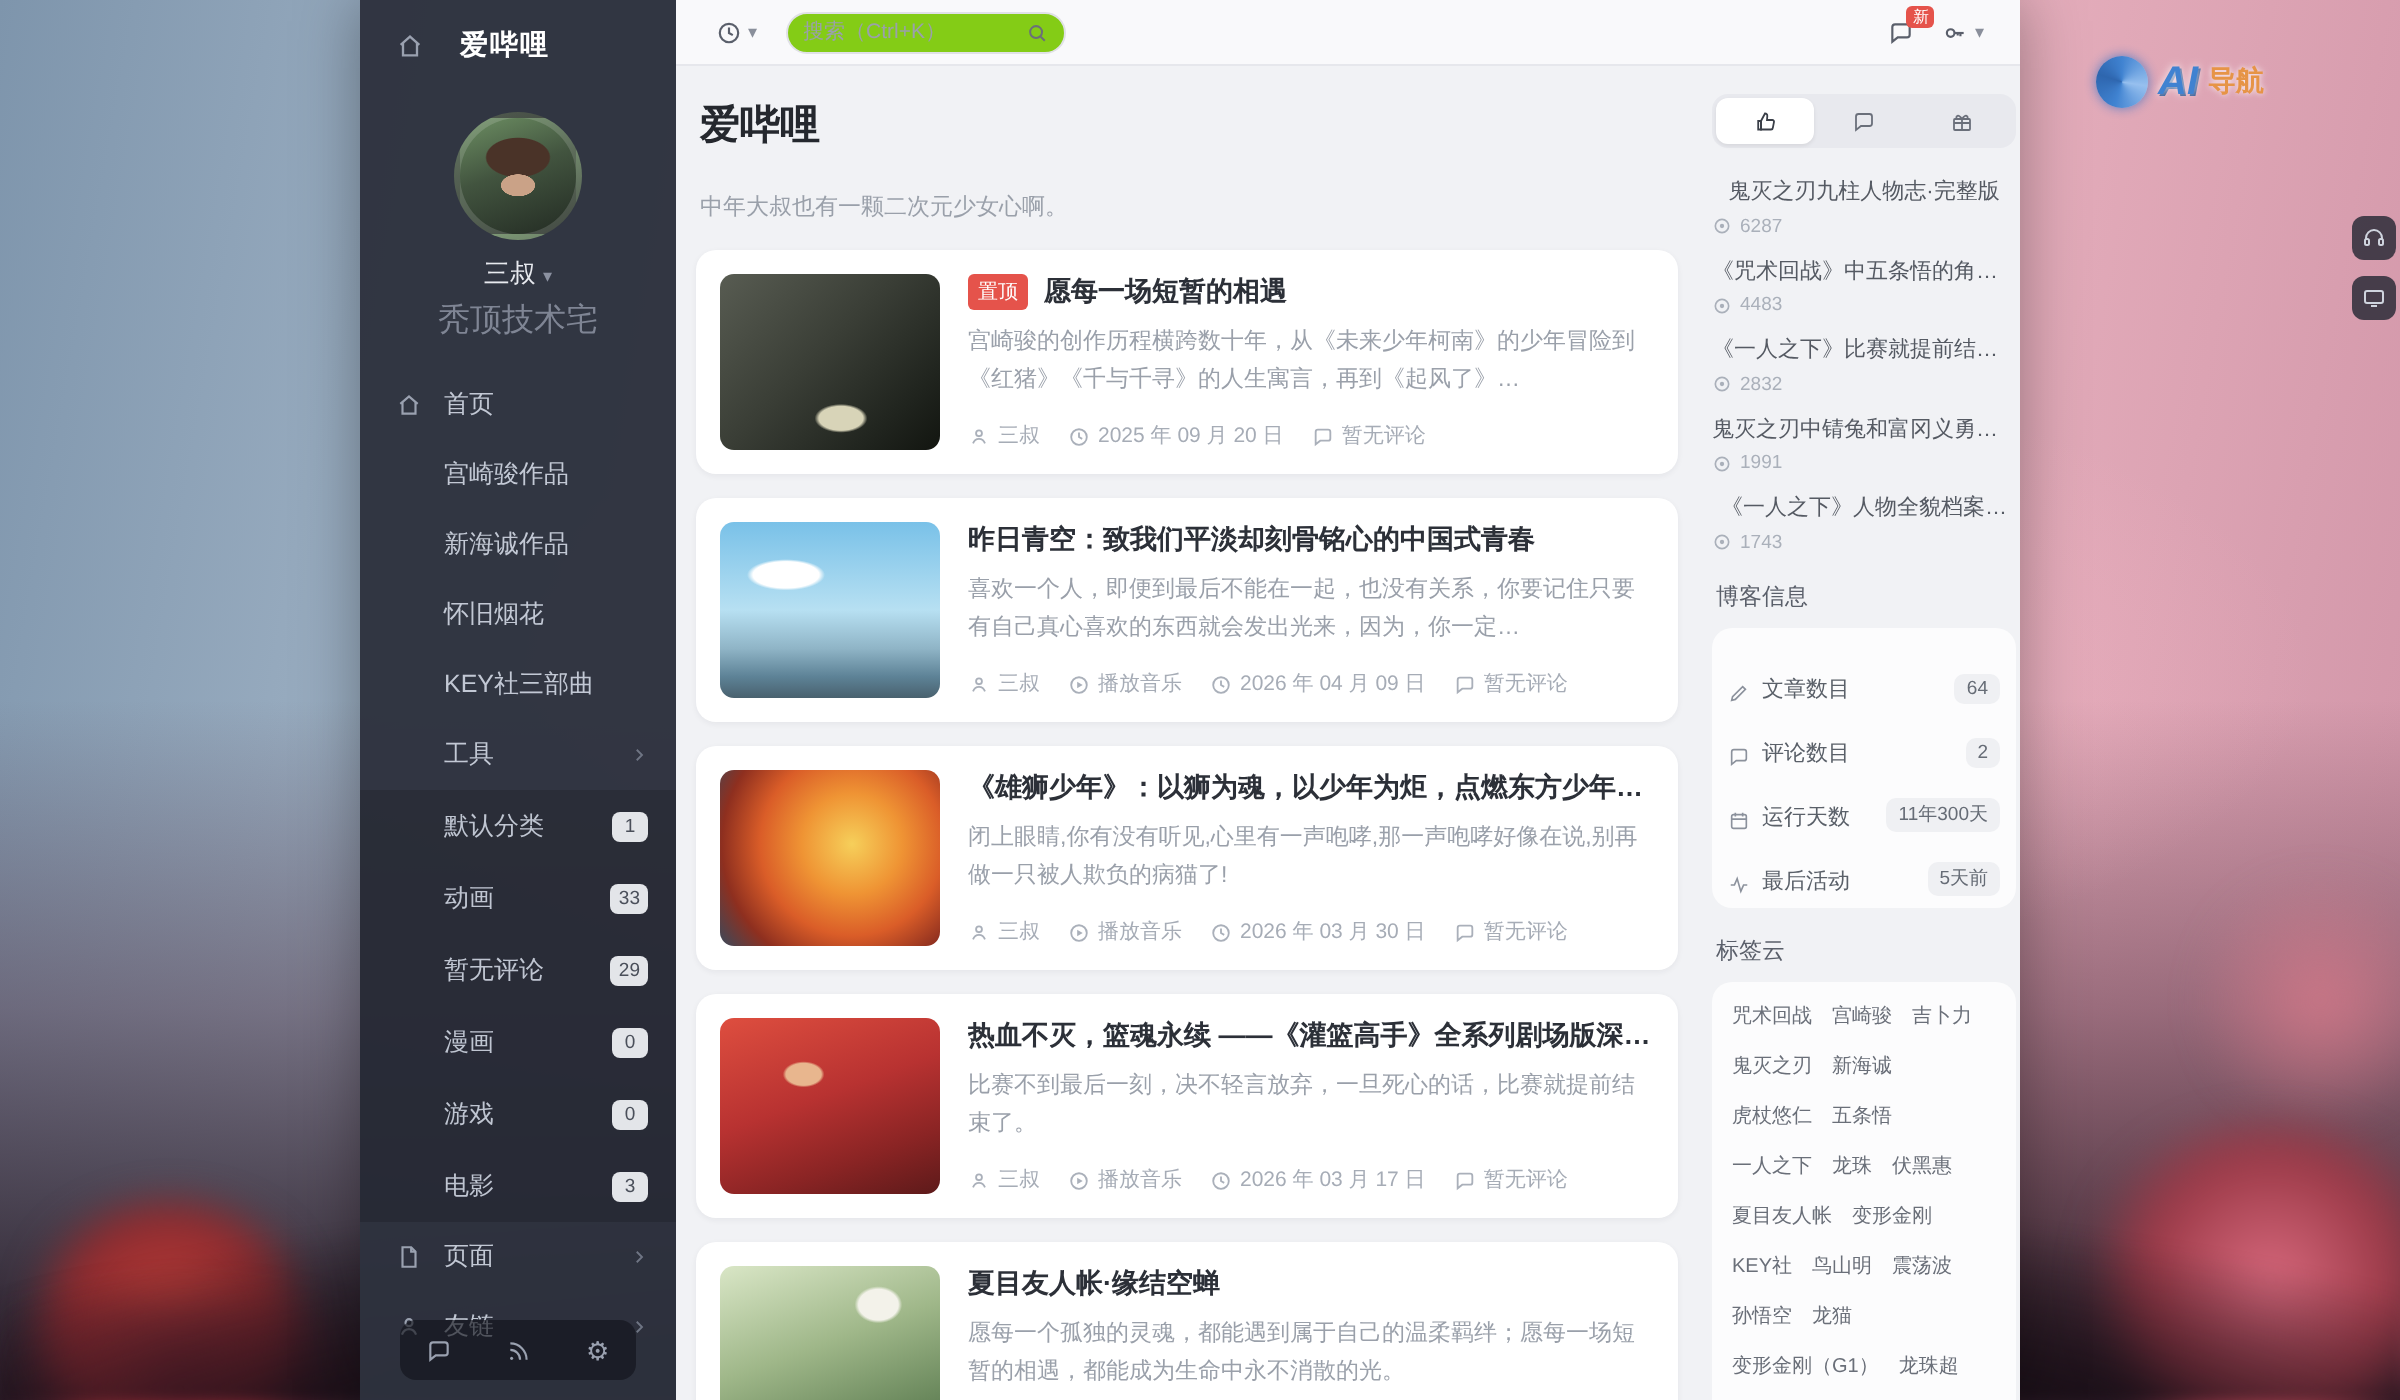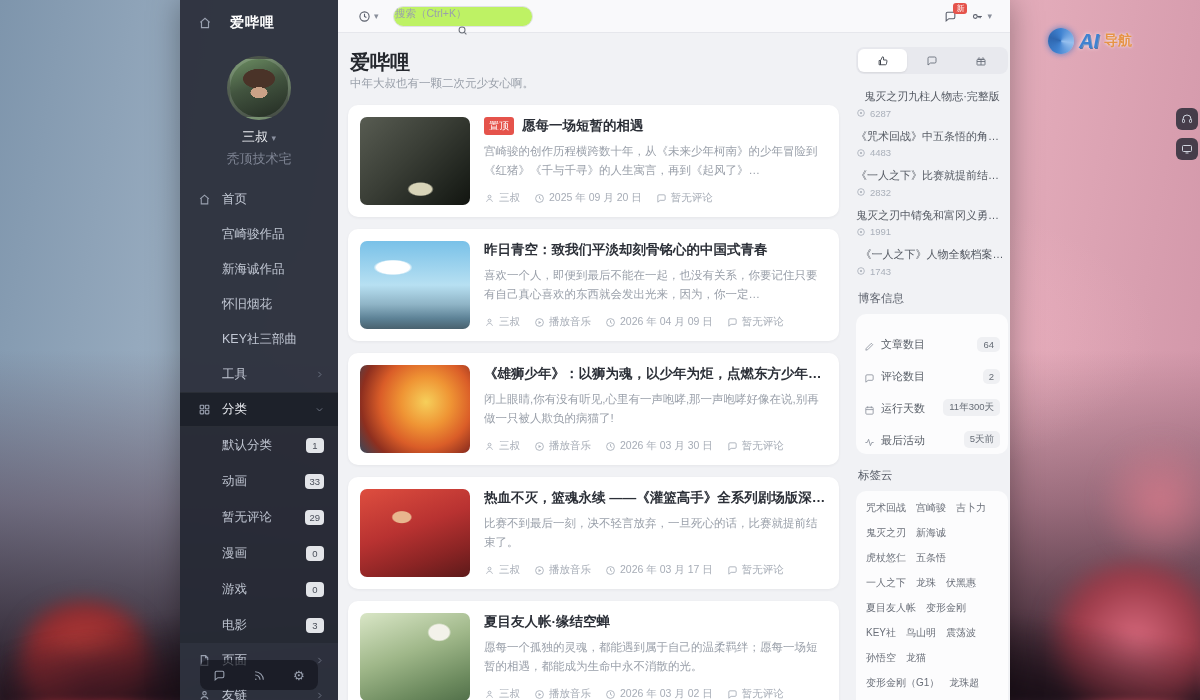--- a/index.html
+++ b/index.html
@@ -42,21 +42,21 @@
   .sb-head { display:flex; align-items:center; gap:8px; padding:14px 0 10px 18px; color:#fff; }
   .sb-title { font-size:14px; font-weight:bold; letter-spacing:1px; }
   .profile { text-align:center; padding:14px 0 6px; }
   .avatar { width:64px; height:64px; border-radius:50%; margin:0 auto; border:3px solid rgba(255,255,255,.15);
     background:
       radial-gradient(14px 9px at 50% 58%, #caa287 60%, rgba(0,0,0,0) 62%),
       radial-gradient(26px 16px at 50% 34%, #4a3328 60%, rgba(0,0,0,0) 63%),
       linear-gradient(160deg,#6d8f63 0%,#42543f 45%,#232b23 100%); }
   .p-name { margin-top:8px; font-size:13px; color:#e8eaef; }
   .p-caret { font-size:9px; color:#8b91a0; }
-  .p-bio { margin-top:4px; font-size:13px; color:#7f8594; }
+  .p-bio { margin-top:4px; font-size:16px; color:#7f8594; }
   .menu { margin-top:8px; }
   .m-item { display:flex; align-items:center; height:35px; padding:0 14px 0 18px; font-size:12.5px; color:#c2c8d4; cursor:pointer; }
   .m-ico { width:24px; color:#9aa1b0; display:flex; align-items:center; }
   .m-label { flex:1; }
   .m-chev { color:#6f7584; display:flex; }
   .sec-active { background:rgba(28,31,40,.9); border-top:1px solid rgba(255,255,255,.06); border-bottom:1px solid rgba(255,255,255,.06); color:#e8eaef; }
   .cat-panel { background:rgba(0,0,0,.14); }
   .cat-item { display:flex; align-items:center; height:36px; padding:0 14px 0 42px; font-size:12.5px; color:#bfc5d1; cursor:pointer; }
   .cat-label { flex:1; }
   .cat-count { min-width:18px; height:15px; padding:0 4px; border-radius:4px; background:#e3e5e9; color:#4a4f5a;
@@ -65,38 +65,38 @@
     background:rgba(18,20,27,.65); border-radius:8px; display:flex; align-items:center; justify-content:space-around; color:#9aa1b0; }
   .sb-tools .t-btn { display:flex; cursor:pointer; }
   .gear-glyph { font-size:13px; line-height:1; }
 
   
   .main { flex:1; background:#f1f2f5; display:flex; flex-direction:column; min-width:0; }
   .topbar { height:33px; flex-shrink:0; background:rgba(250,250,252,.85); border-bottom:1px solid #e6e7ec;
     display:flex; align-items:center; padding:0 18px 0 20px; gap:14px; }
   .tb-theme { display:flex; align-items:center; gap:3px; color:#5a5f6b; cursor:pointer; }
   .tb-caret { font-size:9px; color:#8a8f9b; }
-  .searchbox { width:140px; height:21px; border-radius:11px; background:#bef264; border:1px solid #e0e1e6;
-    display:flex; align-items:center; padding:0 8px; gap:6px;flex-direction:column; }
+  .searchbox { width:140px; height:21px; border-radius:11px; background:#84cc16; border:1px solid #e0e1e6;
+    display:flex; align-items:center; padding:0 8px; gap:6px; }
   .searchbox input { flex:1; min-width:0; border:none; outline:none; background:transparent; font-size:10.5px; color:#555; }
   .searchbox input::placeholder { color:#9aa0ab; }
   .search-ico { color:#6b7079; display:flex; }
   .tb-spacer { flex:1; }
   .tb-btn { position:relative; color:#5a5f6b; display:flex; align-items:center; cursor:pointer; }
   .new-badge { position:absolute; left:9px; top:-7px; background:#e5534b; color:#fff; font-size:8px;
     padding:1px 3px; border-radius:3px; line-height:1.2; }
   .tb-user { display:flex; align-items:center; gap:3px; color:#5a5f6b; cursor:pointer; }
 
   .content { flex:1; display:flex; gap:17px; padding:14px 0 0 10px; min-height:0; }
 
   
   .posts-col { width:491px; flex-shrink:0; }
   .page-head { padding:2px 0 14px 2px; }
   .page-title { font-size:20px; font-weight:bold; color:#25282e; }
-  .page-sub { margin-top:0; font-size:11.5px; color:#9aa0aa; }
+  .page-sub { margin-top:20px; font-size:11.5px; color:#9aa0aa; }
   .card { background:#fff; border-radius:10px; box-shadow:0 1px 3px rgba(30,35,50,.06);
     display:flex; gap:14px; padding:12px; margin-bottom:12px; }
   .thumb { width:110px; height:88px; border-radius:7px; flex-shrink:0; cursor:pointer; }
   .thumb1 { background: radial-gradient(22px 12px at 55% 82%, #d8d4b8 50%, rgba(0,0,0,0) 60%),
             linear-gradient(135deg,#585c52 0%,#3a3e36 45%,#20241e 80%,#121510 100%); }
   .thumb2 { background: radial-gradient(30px 12px at 30% 30%, #fff 55%, rgba(255,255,255,0) 65%),
             linear-gradient(180deg,#79c1e8 0%,#b7e0f2 50%,#8fb4c6 72%,#5d8296 88%,#49616e 100%); }
   .thumb3 { background: radial-gradient(circle at 60% 42%, #f6cf5a 0%, #ef9434 30%, #da5d28 55%, #8e2f1f 78%, #394a5c 100%); }
   .thumb4 { background: radial-gradient(16px 10px at 38% 32%, #e8b68e 55%, rgba(0,0,0,0) 65%),
             linear-gradient(160deg,#de4e3f 0%,#b83231 45%,#8a2424 75%,#5d1a1a 100%); }
@@ -220,36 +220,20 @@
       <div class="m-item">
         <span class="m-ico"></span>
         <span class="m-label">工具</span>
         <span class="m-chev">
           <svg width="9" height="9" viewBox="0 0 24 24" fill="none" stroke="currentColor" stroke-width="2.5">
               <path d="M9 5l7 7-7 7"></path>
             </svg>
         </span>
       </div>
 
-      <div class="m-item sec-active">
-        <span class="m-ico">
-          <svg width="13" height="13" viewBox="0 0 24 24" fill="none" stroke="currentColor" stroke-width="2">
-              <rect x="4" y="4" width="6.5" height="6.5" rx="1"></rect>
-              <rect x="13.5" y="4" width="6.5" height="6.5" rx="1"></rect>
-              <rect x="4" y="13.5" width="6.5" height="6.5" rx="1"></rect>
-              <rect x="13.5" y="13.5" width="6.5" height="6.5" rx="1"></rect>
-            </svg>
-        </span>
-        <span class="m-label">分类</span>
-        <span class="m-chev">
-          <svg width="9" height="9" viewBox="0 0 24 24" fill="none" stroke="currentColor" stroke-width="2.5">
-              <path d="M5 9l7 7 7-7"></path>
-            </svg>
-        </span>
-      </div>
 
       <div class="cat-panel">
         <div class="cat-item">
           <span class="cat-label">默认分类</span>
           <span class="cat-count">1</span>
         </div>
         <div class="cat-item">
           <span class="cat-label">动画</span>
           <span class="cat-count">33</span>
         </div>

